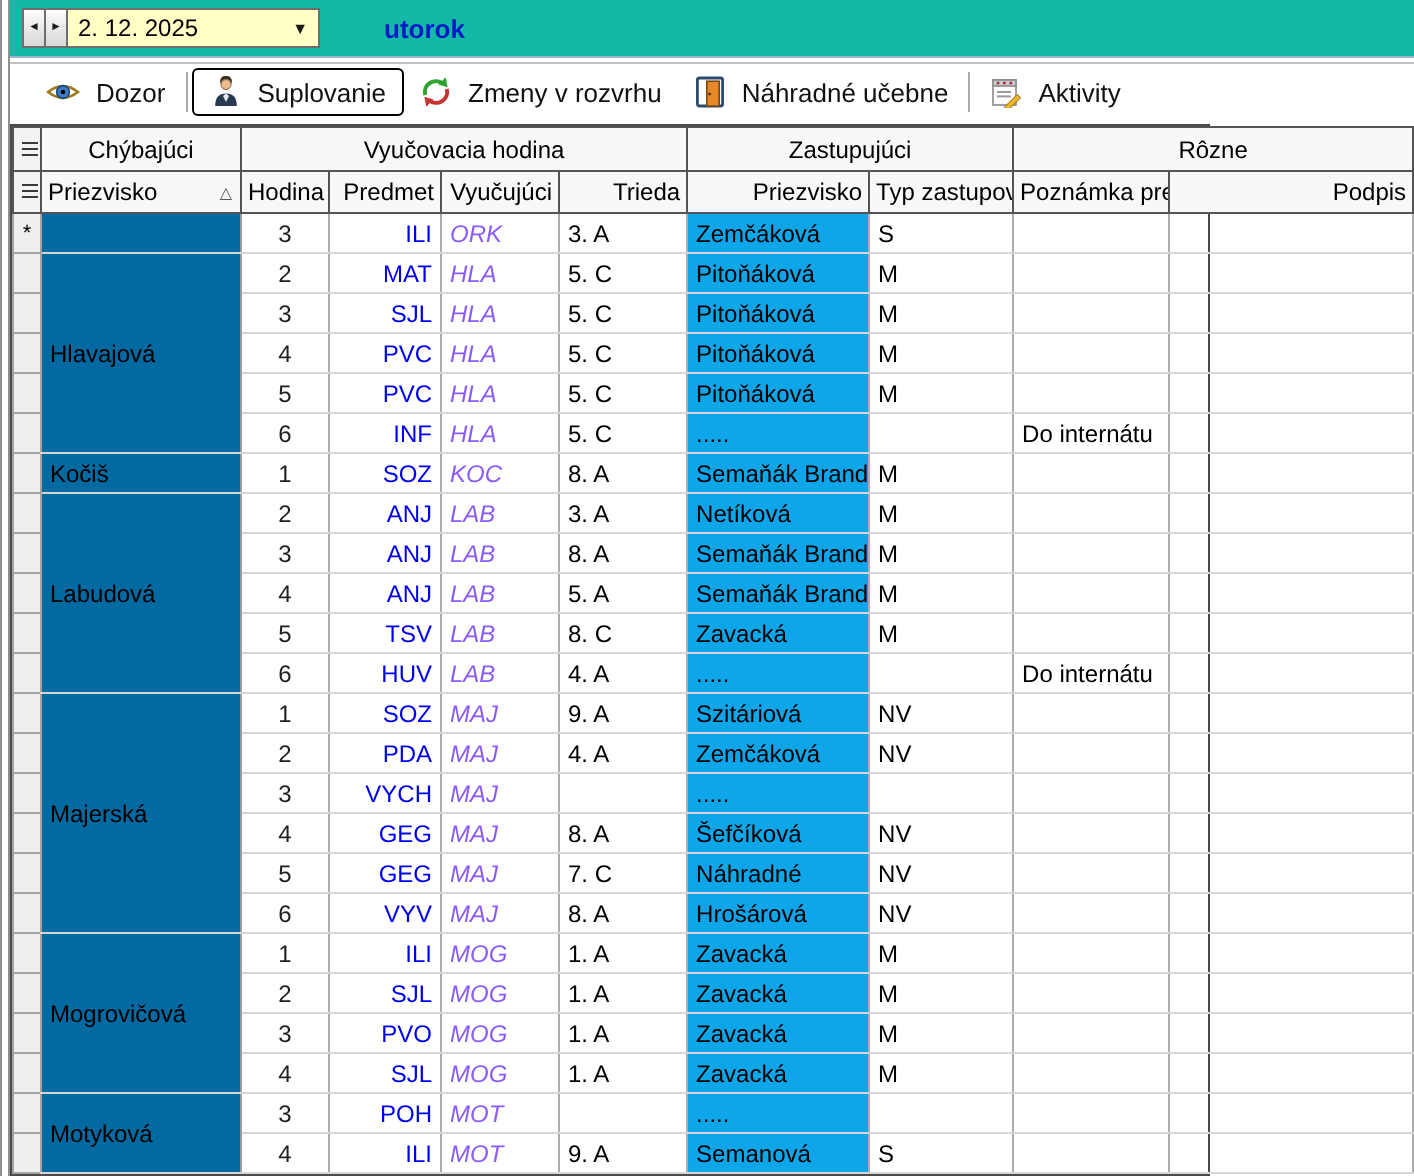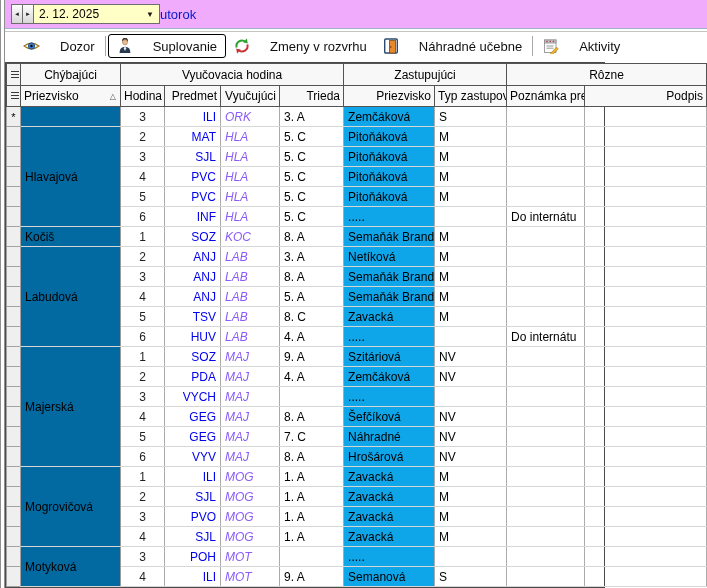--- a/index.html
+++ b/index.html
@@ -6,38 +6,38 @@
   html, body { width: 707px; height: 588px; overflow: hidden; background: #fff;
     font-family: "Liberation Sans", "DejaVu Sans", sans-serif; }
   body { position: relative; }
 
   
   .splitter { position: absolute; left: 0; top: 0; width: 5px; height: 588px;
     background: #fff; border-left: 1px solid #8f8f8f; border-right: 1px solid #8f8f8f; }
 
   
   .topbar { position: absolute; top: 0; left: 5px; right: 0; height: 29px;
-    background: #f0abfc; border-bottom: 1px solid #9db4cf;
+    background: #14b8a6; border-bottom: 1px solid #9db4cf;
     display: flex; align-items: center; padding-left: 6px; }
   .spin-btn { width: 12px; height: 20px; background: linear-gradient(#fdfdfd, #d7d7d7);
     border: 1px solid #6e6e6e; display: flex; align-items: center; justify-content: center;
     font-size: 6px; color: #1a1a1a; cursor: default; }
   .spin-btn + .spin-btn { margin-left: -1px; }
   .date-field { width: 127px; height: 20px; background: #ffffc6; border: 1px solid #6e6e6e;
     margin-left: -1px; display: flex; align-items: center; padding: 0 5px;
     font-size: 12px; color: #000; }
   .date-dd { margin-left: auto; font-size: 8px; color: #1a1a1a; }
-  .day-label { font-size: 13px; font-weight: normal; color: #0019c8; }
+  .day-label { margin-left: 32px; font-size: 13px; font-weight: bold; color: #0019c8; }
 
   .tab-topline { position: absolute; top: 31px; left: 5px; right: 0; height: 1px; background: #c3c3c3; }
 
   
   .tabbar { position: absolute; top: 33px; left: 5px; right: 0; height: 26px;
     display: flex; align-items: center; padding-left: 10px; }
-  .tab { display: flex; align-items: center; gap: 20px; padding: 3px 8px;
+  .tab { display: flex; align-items: center; gap: 8px; padding: 3px 8px;
     font-size: 13px; color: #111; white-space: nowrap; }
   .tab.selected { border: 1px solid #000; border-radius: 3px; }
   .tab svg { display: block; }
   .sep { width: 1px; height: 20px; background: #a9a9a9; margin: 0 2px; }
 
   
   .grid-wrap { position: absolute; top: 62px; left: 5px; width: 600px;
     border: 1px solid #4a4a4a; }
   table { border-collapse: collapse; table-layout: fixed; width: 100%; font-size: 12px; }
   th, td { overflow: hidden; white-space: nowrap; }

